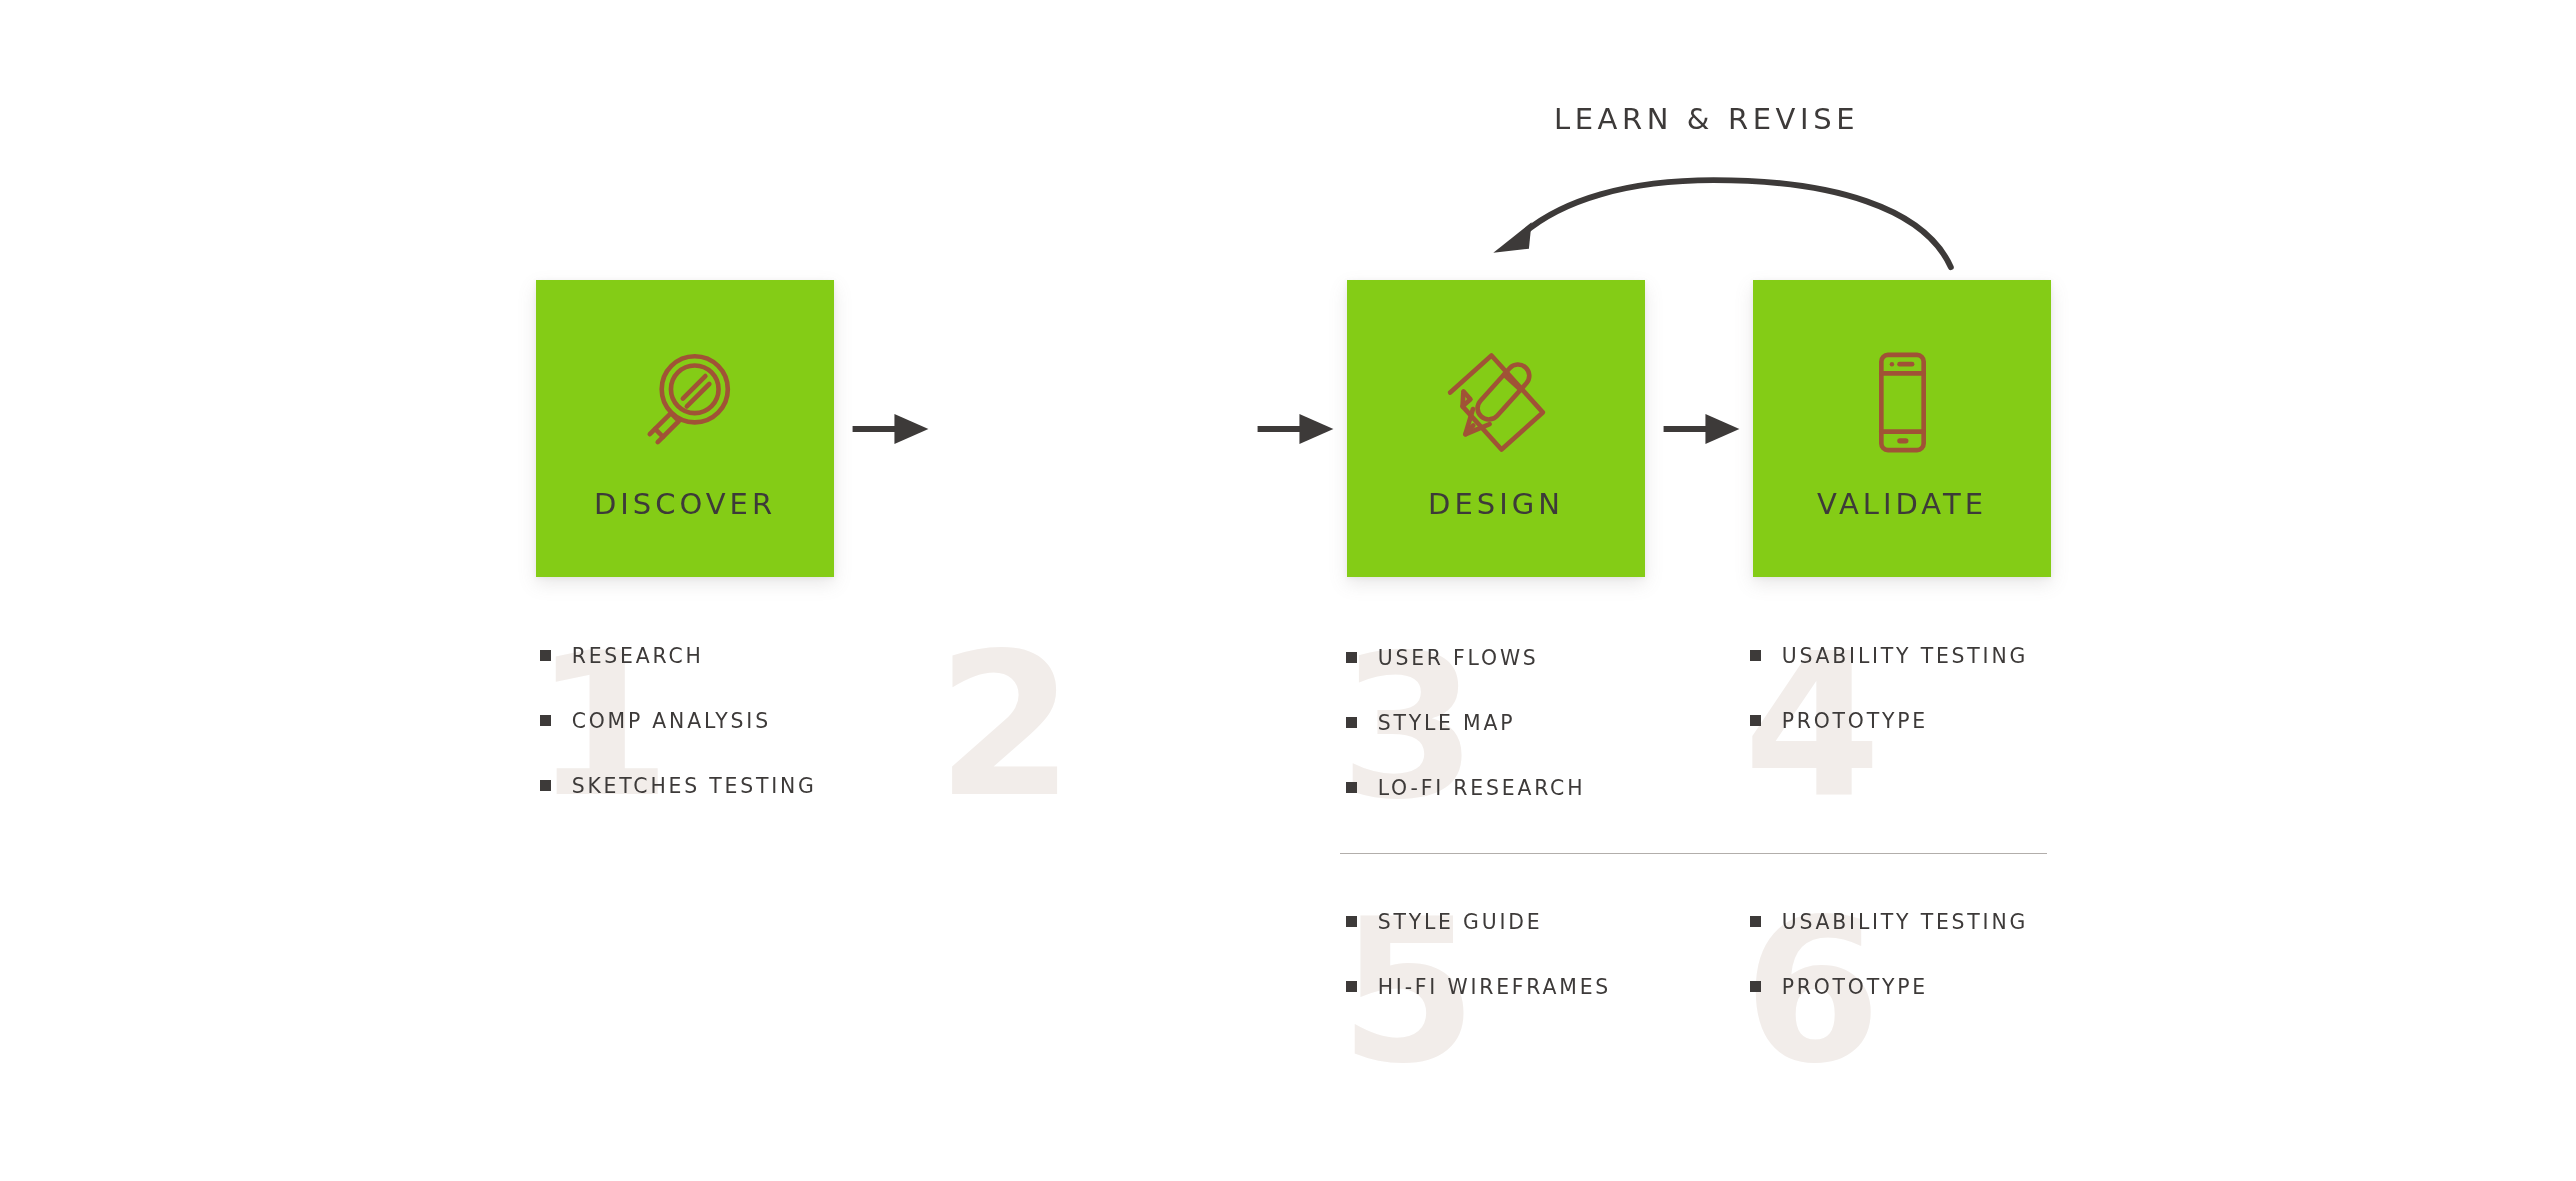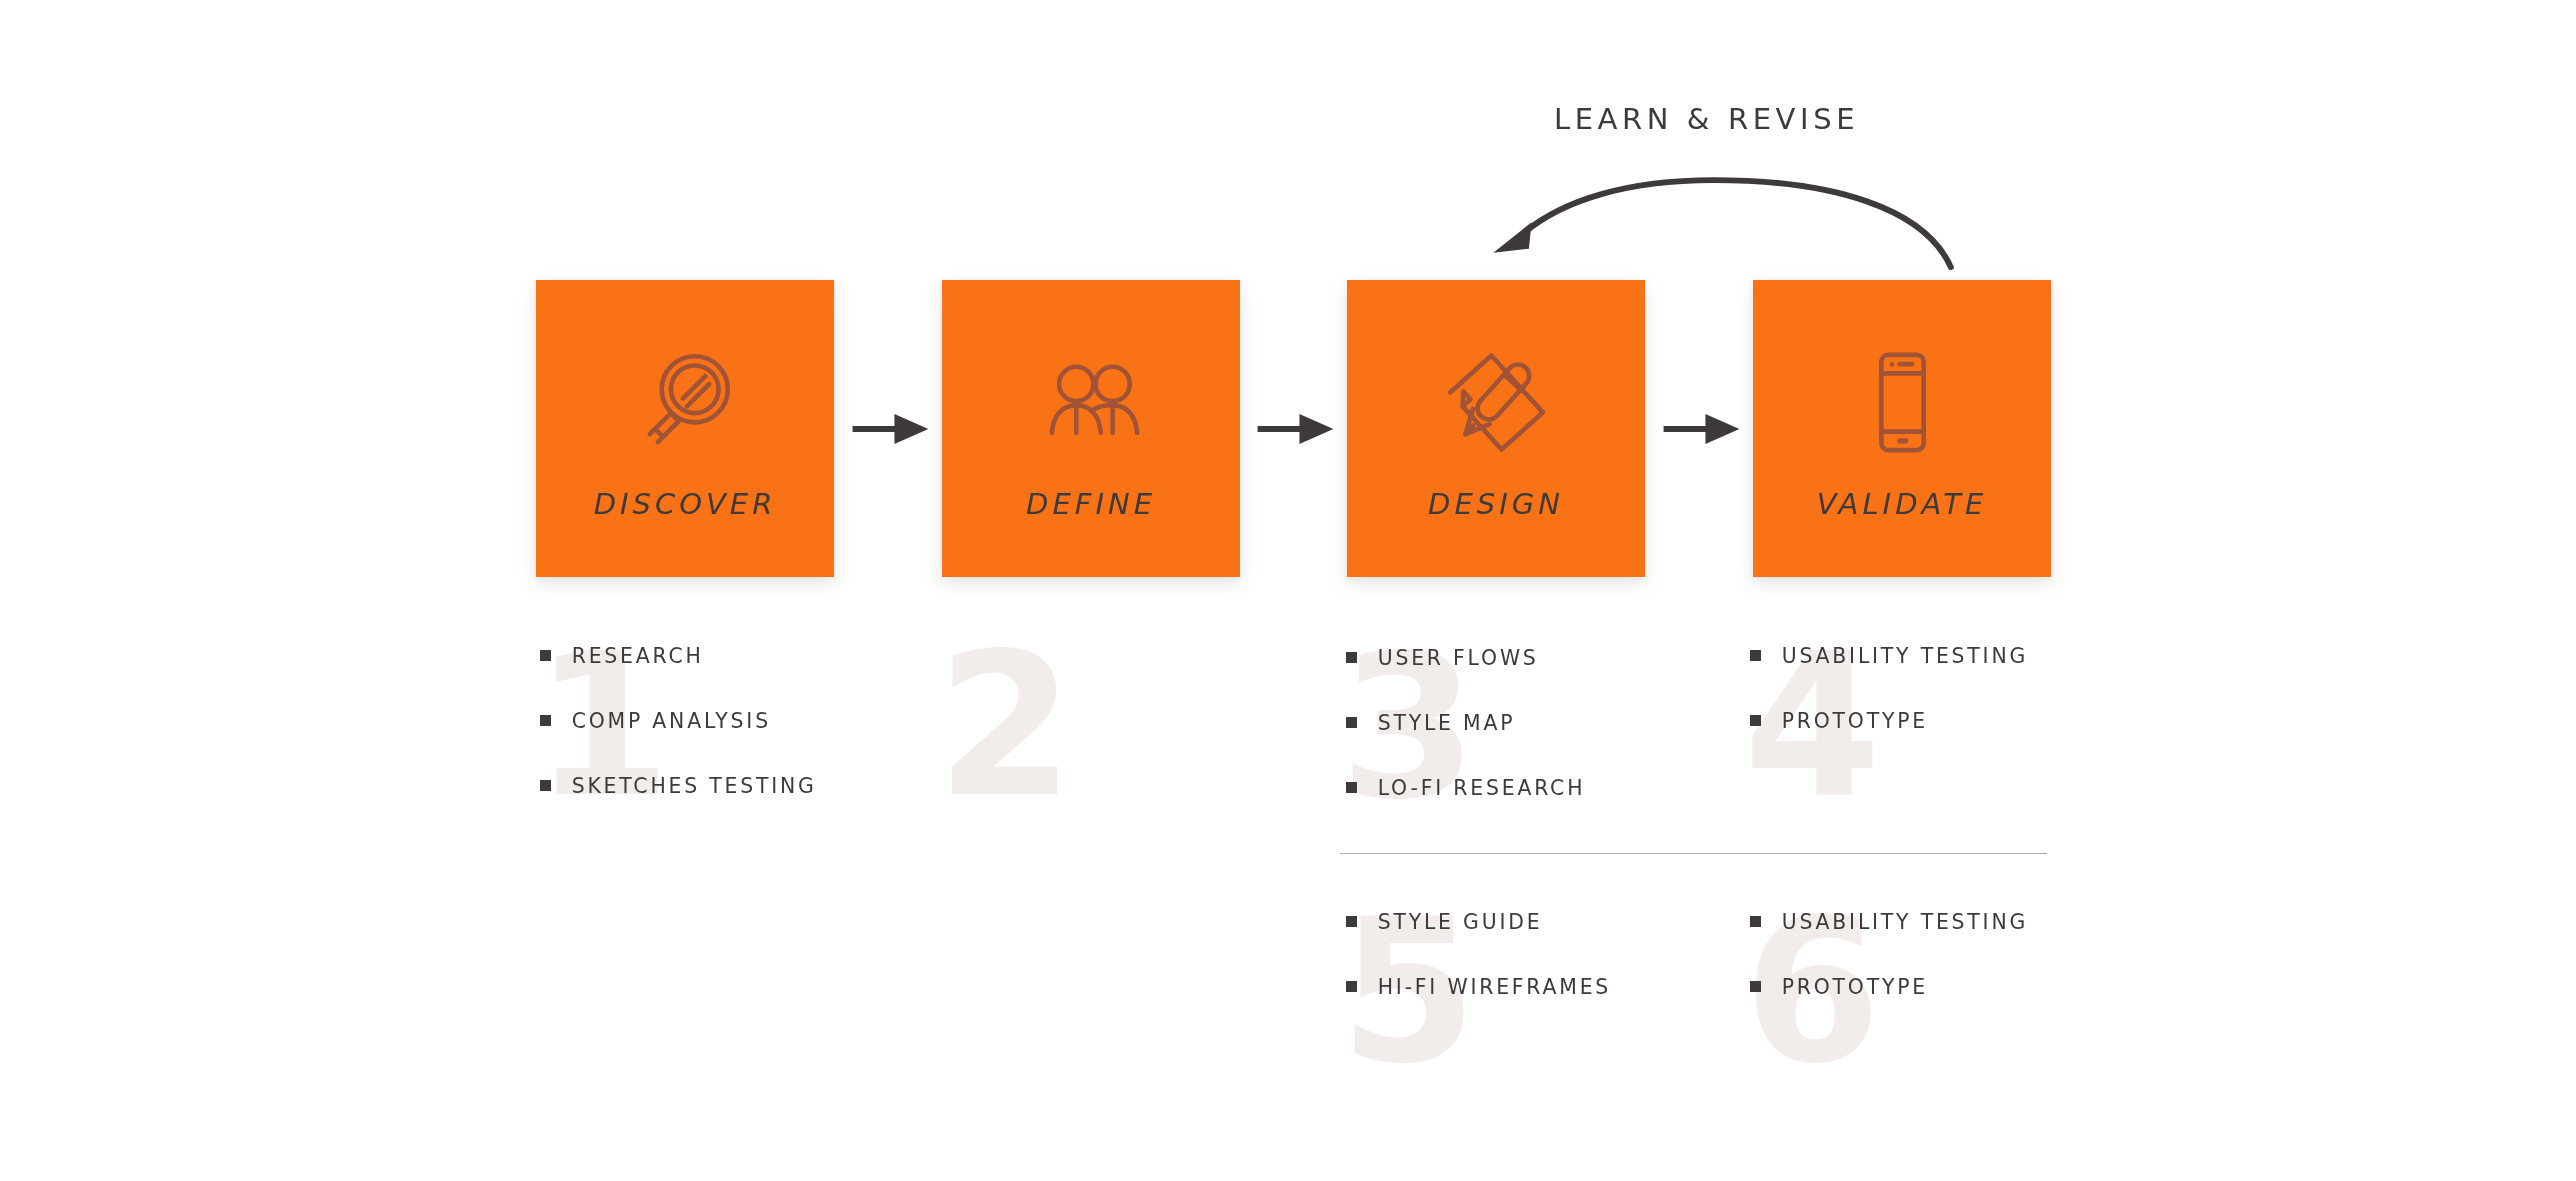--- a/index.html
+++ b/index.html
@@ -43,29 +43,28 @@
     top: 168px;
     width: 501px;
     height: 106px;
   }
 
   
   .stage-card {
     position: absolute;
     width: 298px;
     height: 297px;
-    background: #f97316;
+    background: #84cc16;
     box-shadow: 0 6.6px 17px rgba(120,115,110,0.17),
                 0 1.3px 4.6px rgba(120,115,110,0.10);
     display: flex;
     flex-direction: column;
     align-items: center;
     justify-content: flex-start;
     top: 280px;
-    font-style: italic;
   }
   .stage-card.c1 { left: 524px; }
   .stage-card.c2 { left: 930px; }
   .stage-card.c3 { left: 1335px; }
   .stage-card.c4 { left: 1741px; }
 
   .stage-icon {
     margin-top: 63px;
     width: 119px;
     height: 119px;
@@ -183,33 +182,20 @@
         <line class="icon-stroke" x1="86" y1="84" x2="120" y2="50"></line>
         <line class="icon-stroke" x1="92" y1="96" x2="126" y2="62"></line>
         <path class="icon-stroke" d="M 68 106 L 44 130 L 56 142 L 80 118 Z"></path>
         <line class="icon-stroke" x1="44" y1="130" x2="36" y2="138"></line>
         <line class="icon-stroke" x1="56" y1="142" x2="48" y2="150"></line>
       </svg>
     </div>
     <div class="stage-title">DISCOVER</div>
   </div>
 
-  <div class="stage-card c2">
-    <div class="stage-icon">
-      <svg viewBox="0 0 180 180" width="119" height="119">
-        <circle class="icon-stroke" cx="67" cy="62" r="26"></circle>
-        <circle class="icon-stroke" cx="122" cy="62" r="26"></circle>
-        <path class="icon-stroke" d="M 30 136 C 32 108 47 94 67 94 C 87 94 102 108 104 136"></path>
-        <line class="icon-stroke" x1="67" y1="96" x2="67" y2="136"></line>
-        <path class="icon-stroke" d="M 90 103 C 98 96 110 94 122 94 C 142 94 157 108 159 136"></path>
-        <line class="icon-stroke" x1="122" y1="96" x2="122" y2="136"></line>
-      </svg>
-    </div>
-    <div class="stage-title">DEFINE</div>
-  </div>
 
   <div class="stage-card c4">
     <div class="stage-icon">
       <svg viewBox="0 0 180 180" width="119" height="119">
         <rect class="icon-stroke" x="58" y="18" width="64" height="144" rx="10"></rect>
         <line class="icon-stroke" x1="58" y1="46" x2="122" y2="46"></line>
         <line class="icon-stroke" x1="58" y1="134" x2="122" y2="134"></line>
         <circle class="icon-fill" cx="74" cy="32" r="3.4"></circle>
         <rect class="icon-fill" x="82" y="28.5" width="26" height="7" rx="3.5"></rect>
         <rect class="icon-fill" x="82" y="144" width="17" height="8" rx="4"></rect>

